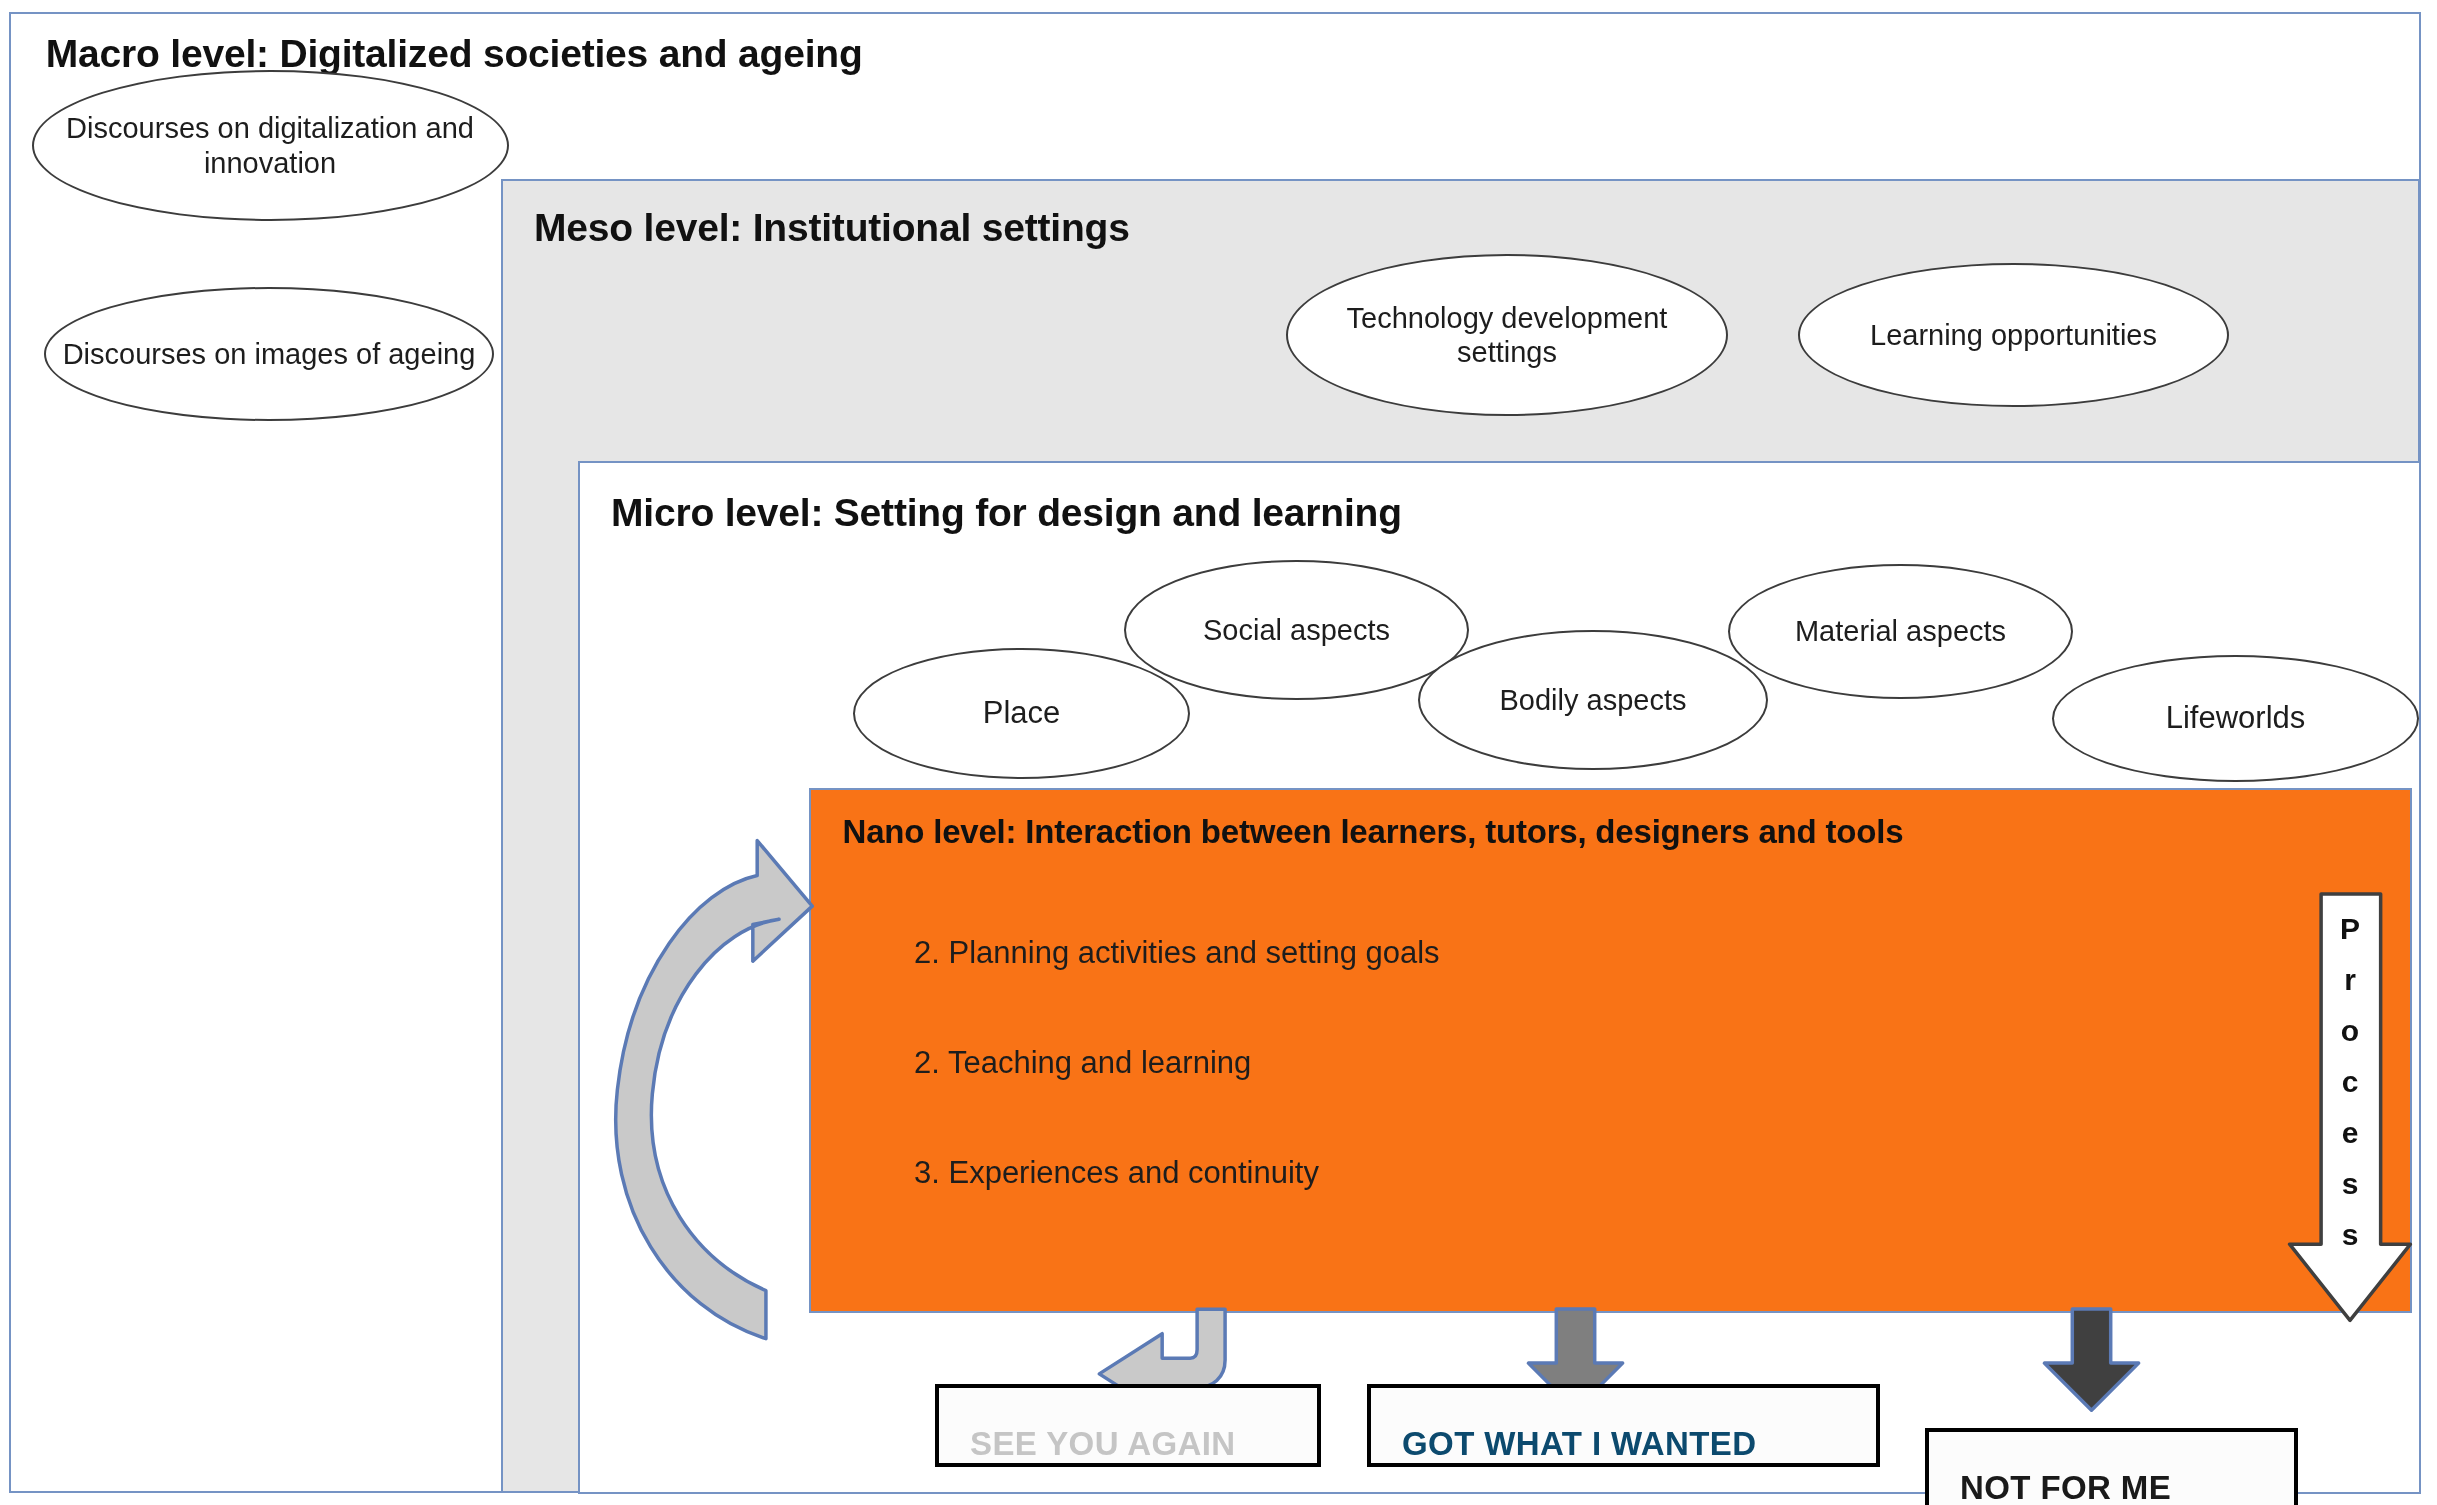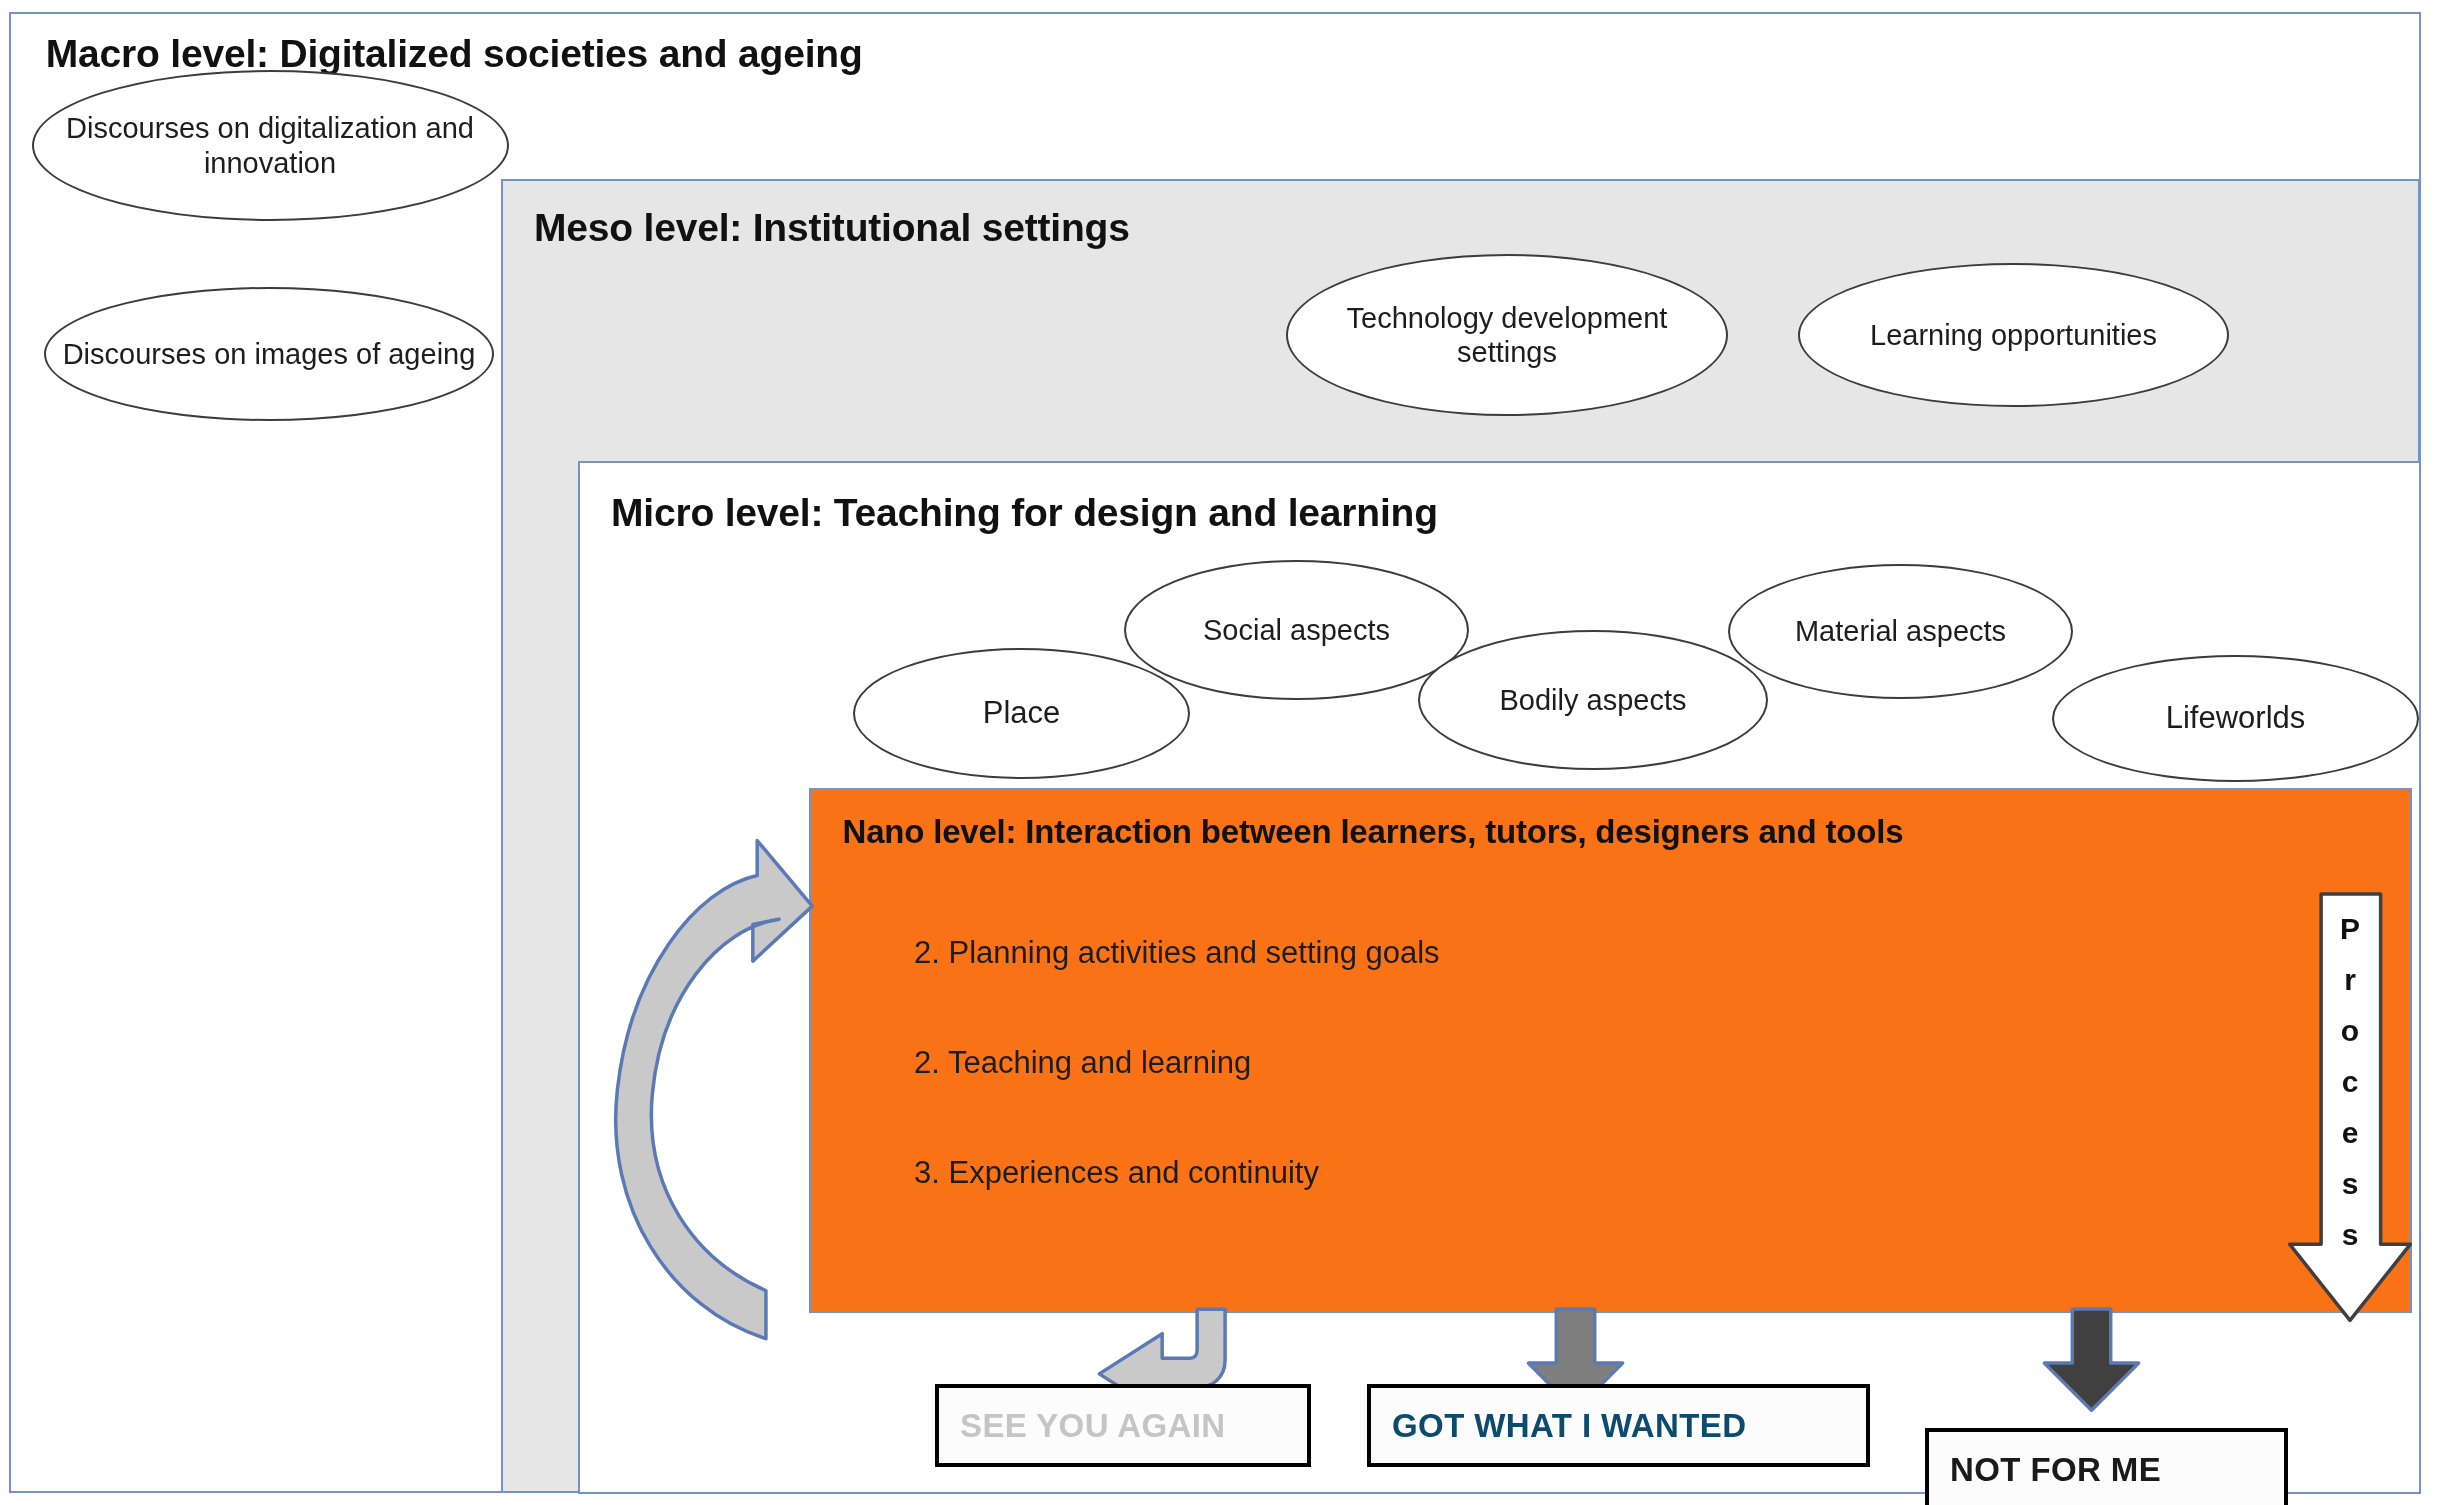--- a/index.html
+++ b/index.html
@@ -28,21 +28,21 @@
   .ellipse{position:absolute;border:2.2px solid #3c3c3c;border-radius:50%;
            background:#ffffff;display:flex;align-items:center;justify-content:center;
            text-align:center;font-size:29px;line-height:1.18;color:#1d1d1d;}
   .ellipse span{display:block;padding:0 5.3px;}
 
   
   .nano-step{position:absolute;font-size:31px;color:#1d1d1d;white-space:nowrap;}
 
   
   .outcome{position:absolute;border:4.4px solid #000000;background:#fcfcfc;
-           display:flex;align-items:center;padding-left:21px;
+           display:flex;align-items:flex-end;padding-left:31px;
            font-size:33px;font-weight:bold;letter-spacing:0.4px;}
   .outcome.light{color:#c5c5c5;}
   .outcome.mid{color:#0c4a6e;}
   .outcome.dark{color:#1a1a1a;margin-top:44px;}
 
   svg{position:absolute;overflow:visible;}
 
   
   .process-letters{position:absolute;display:flex;flex-direction:column;
       align-items:center;font-weight:bold;font-size:30px;color:#111;line-height:1.0;}
@@ -67,21 +67,21 @@
 </div>
 
 <div class="ellipse" style="left:1286px;top:254px;width:438px;height:158px;">
   <span>Technology development settings</span>
 </div>
 <div class="ellipse" style="left:1798px;top:263px;width:427px;height:140px;">
   <span>Learning opportunities</span>
 </div>
 
 <div class="abs frame-micro">
-  <div class="level-title t-micro">Micro level:  Teaching for design and learning</div>
+  <div class="level-title t-micro">Micro level:  Setting for design and learning</div>
 </div>
 
 <div class="ellipse" style="left:853px;top:648px;width:333px;height:127px;font-size:31px;">
   <span>Place</span>
 </div>
 <div class="ellipse" style="left:1124px;top:560px;width:341px;height:136px;">
   <span>Social aspects</span>
 </div>
 <div class="ellipse" style="left:1418px;top:630px;width:346px;height:136px;">
   <span>Bodily aspects</span>

